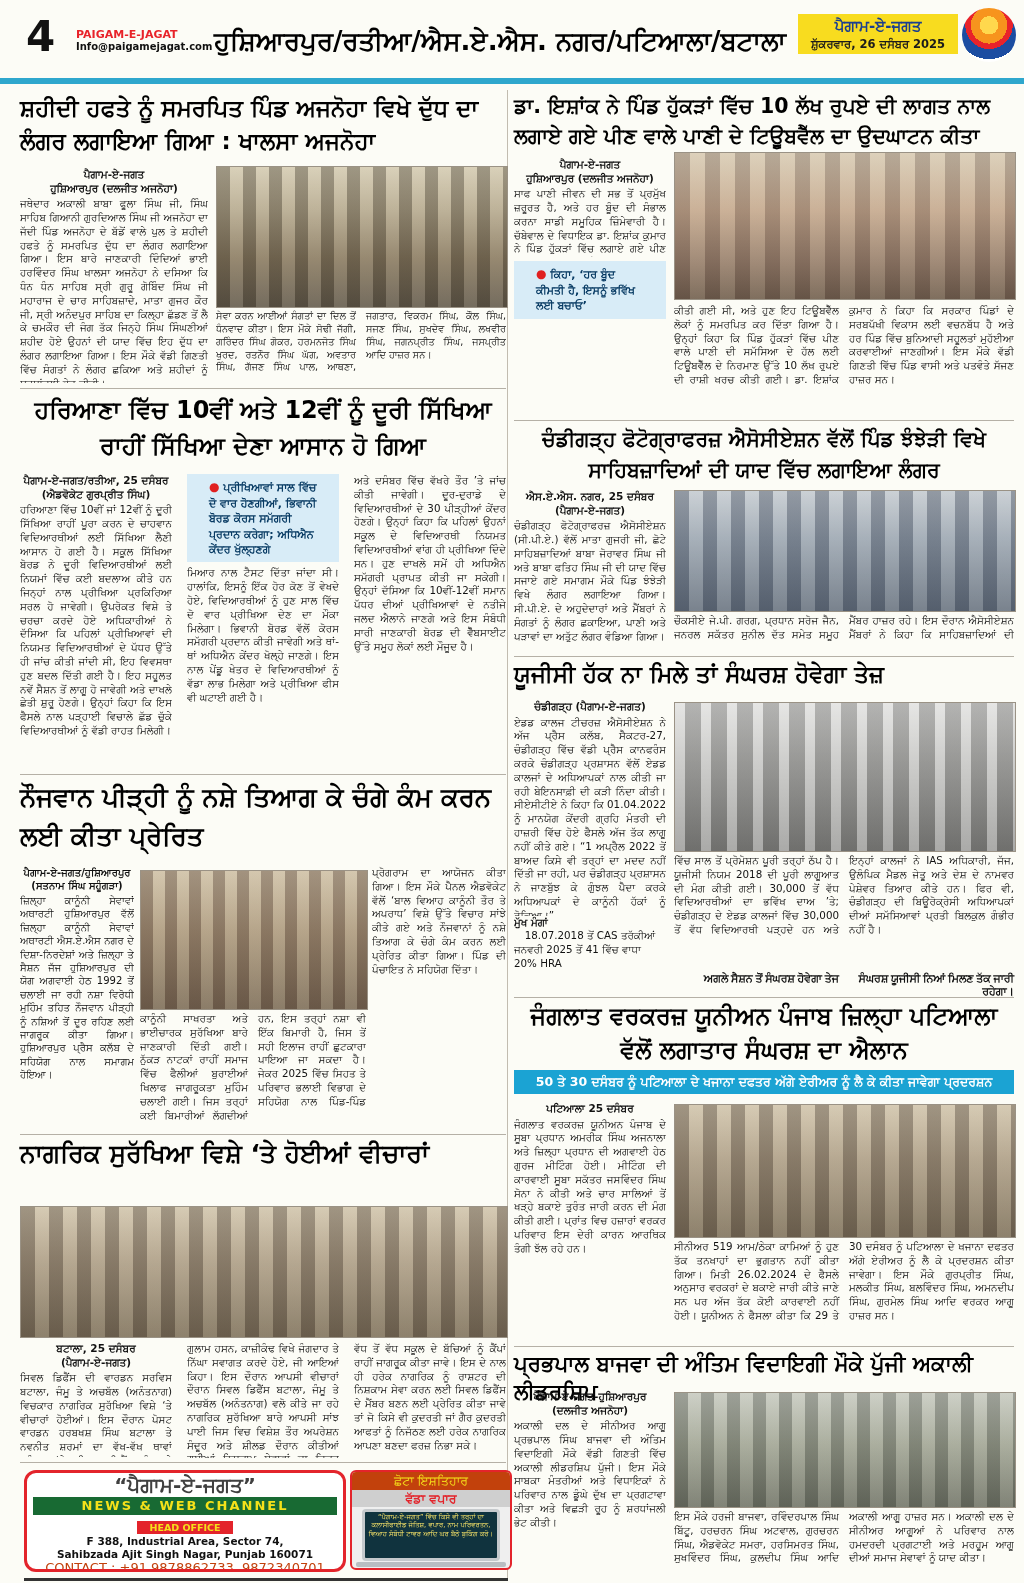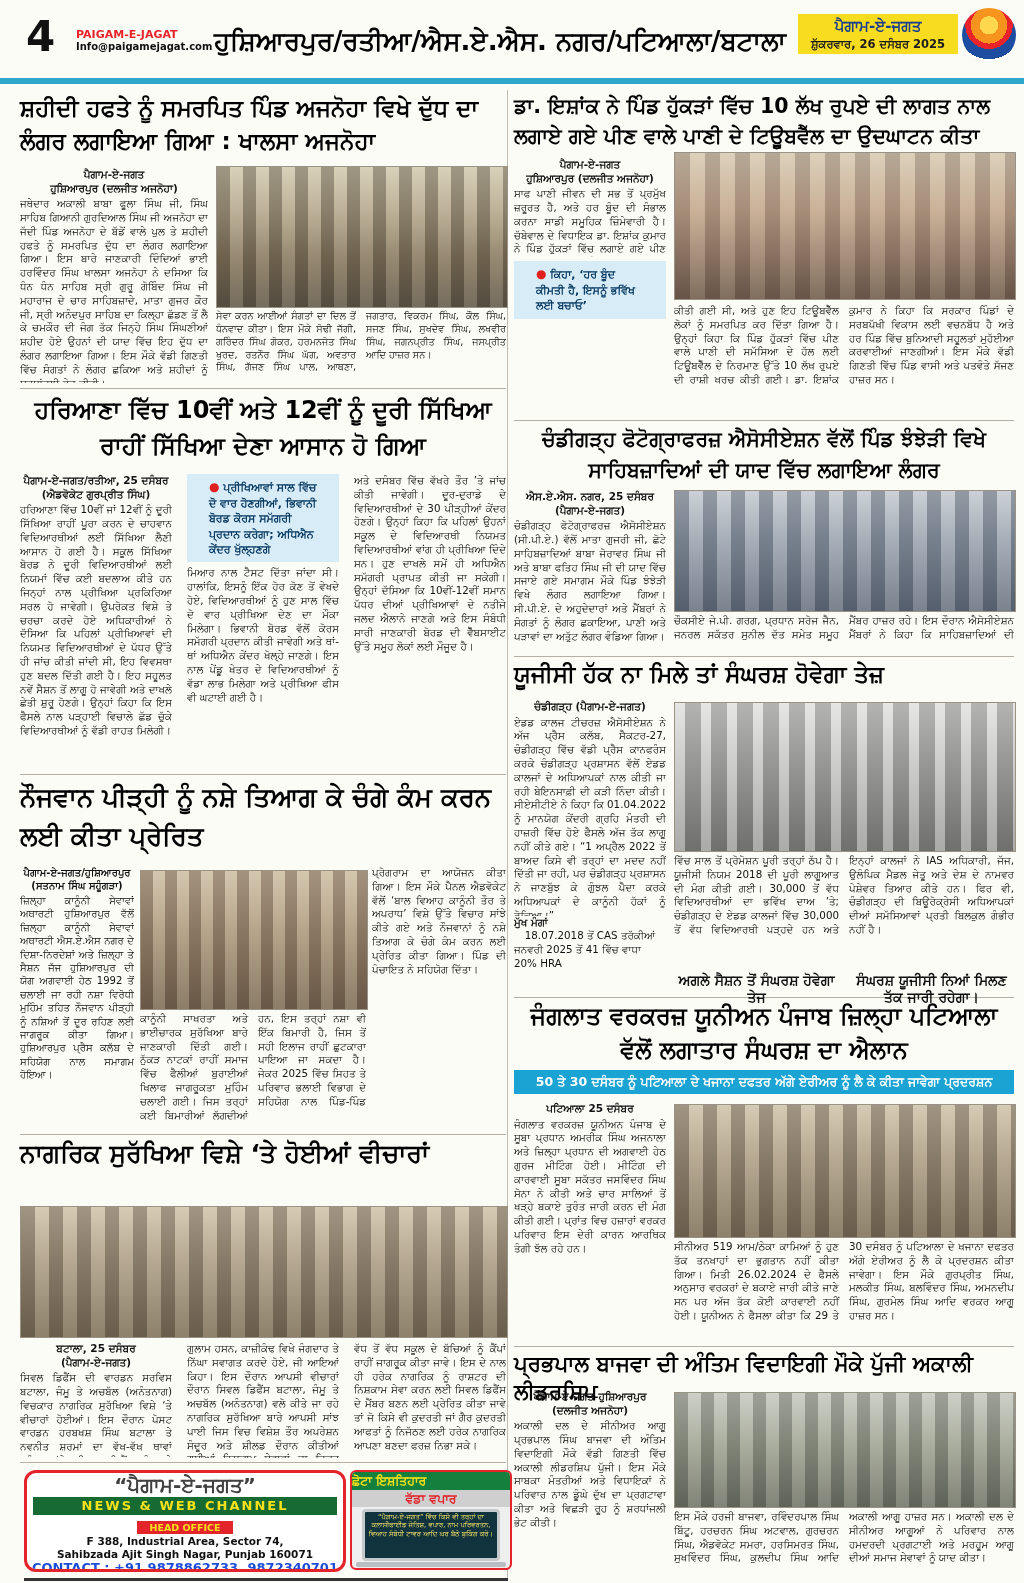--- a/index.html
+++ b/index.html
@@ -17,21 +17,21 @@
   .ph3{background:repeating-linear-gradient(90deg,rgba(25,35,55,.30) 0 14px,rgba(255,255,255,.08) 14px 28px),linear-gradient(180deg,#c7cdd2 0%,#9fa9b3 40%,#6e7884 100%);}
   .ph4{background:repeating-linear-gradient(90deg,rgba(255,255,255,.35) 0 10px,rgba(70,70,70,.25) 10px 26px),linear-gradient(180deg,#d8d8d6 0%,#b3b3b0 40%,#7d7d7a 100%);}
   .ph5{background:repeating-linear-gradient(90deg,rgba(60,35,25,.30) 0 12px,rgba(250,230,200,.12) 12px 24px),linear-gradient(180deg,#cfc3ab 0%,#ab9a80 45%,#7c6e5b 100%);}
   .ph6{background:repeating-linear-gradient(90deg,rgba(40,45,40,.28) 0 13px,rgba(240,240,235,.10) 13px 26px),linear-gradient(180deg,#c9ccc2 0%,#a3a796 45%,#74776a 100%);}
   .ph7{background:repeating-linear-gradient(90deg,rgba(45,35,30,.30) 0 14px,rgba(255,250,240,.09) 14px 28px),linear-gradient(180deg,#d2c6ae 0%,#b0a189 40%,#82755f 100%);}
   .cyanbar{background:#1ba3d3;color:#fff;font-weight:700;text-align:center;}
   .bluebox{background:#d8ecf7;color:#073a63;font-weight:700;padding:5px 22px;font-size:11px;line-height:1.4;}
   .reddot{color:#e02020;font-size:12px;}
   .vr{background:#c2bcb0;}
   .hr{background:#b5b0a6;height:1px;}
-  .boldline{font-weight:700;text-align:center;font-size:14px;}
+  .boldline{font-weight:700;text-align:right;font-size:11px;font-family:Liberation Serif, serif;}
 </style>
 </head>
 <body>
 
 <div class="page">
 
   <div class="abs" style="left:26px;top:16px;font-size:42px;font-weight:800;line-height:1">4</div>
   <div class="abs" style="left:76px;top:28px;width:140px">
     <div style="color:#e8232a;font-weight:800;font-size:11px">PAIGAM-E-JAGAT</div>
     <div style="font-size:10px;font-weight:600">Info@paigamejagat.com</div>
@@ -165,24 +165,24 @@
     <div class="abs bd c2" style="left:160px;top:160px;width:340px;height:66px">ਇਸ ਮੌਕੇ ਹਰਜੀ ਬਾਜਵਾ, ਰਵਿੰਦਰਪਾਲ ਸਿੰਘ ਬਿੱਟੂ, ਹਰਚਰਨ ਸਿੰਘ ਅਟਵਾਲ, ਗੁਰਚਰਨ ਸਿੰਘ, ਐਡਵੋਕੇਟ ਸਮਰਾ, ਹਰਸਿਮਰਤ ਸਿੰਘ, ਸੁਖਵਿੰਦਰ ਸਿੰਘ, ਕੁਲਦੀਪ ਸਿੰਘ ਆਦਿ ਅਕਾਲੀ ਆਗੂ ਹਾਜ਼ਰ ਸਨ। ਅਕਾਲੀ ਦਲ ਦੇ ਸੀਨੀਅਰ ਆਗੂਆਂ ਨੇ ਪਰਿਵਾਰ ਨਾਲ ਹਮਦਰਦੀ ਪ੍ਰਗਟਾਈ ਅਤੇ ਮਰਹੂਮ ਆਗੂ ਦੀਆਂ ਸਮਾਜ ਸੇਵਾਵਾਂ ਨੂੰ ਯਾਦ ਕੀਤਾ।</div>
   </div>
 
   <div class="abs" style="left:24px;top:1466px;width:484px;height:110px">
     <div class="abs" style="left:0;top:4px;width:316px;height:96px;border:3px solid #e3242b;border-radius:12px;background:#fff;text-align:center;overflow:hidden">
       <div style="color:#404040;font-weight:800;font-size:20px;line-height:1.1;margin-top:1px">“ਪੈਗਾਮ-ਏ-ਜਗਤ”</div>
       <div style="background:#186a33;color:#f5e11a;font-weight:800;font-size:13px;letter-spacing:2px;line-height:18px;margin:1px 6px">NEWS &amp; WEB CHANNEL</div>
       <div style="display:inline-block;background:#e3242b;color:#f5e11a;font-weight:800;font-size:9.5px;padding:0 12px;line-height:13px">HEAD OFFICE</div>
       <div style="font-weight:800;font-size:10.5px;line-height:1.2">F 388, Industrial Area, Sector 74,</div>
       <div style="font-weight:800;font-size:10.5px;line-height:1.2">Sahibzada Ajit Singh Nagar, Punjab 160071</div>
-      <div style="color:#1d4ed8;font-weight:700;font-size:13px;line-height:1.2">CONTACT : +91 9878862733, 9872340701</div>
+      <div style="color:#c2410c;font-weight:400;font-size:13px;line-height:1.2">CONTACT : +91 9878862733, 9872340701</div>
     </div>
     <div class="abs" style="left:326px;top:4px;width:158px;height:96px;border:2px solid #e3242b;border-radius:6px;background:#efefef;overflow:hidden">
-      <div style="background:#15803d;color:#f5e11a;font-weight:700;font-size:12.5px;line-height:18px">ਛੋਟਾ ਇਸ਼ਤਿਹਾਰ</div>
+      <div style="background:#c2410c;color:#f5e11a;font-weight:400;font-size:12.5px;text-align:center;line-height:18px">ਛੋਟਾ ਇਸ਼ਤਿਹਾਰ</div>
       <div style="background:#cfcfcf;color:#e3242b;font-weight:800;font-size:12.5px;text-align:center;line-height:17px">ਵੱਡਾ ਵਪਾਰ</div>
       <div style="margin:2px 10px 0;background:#10333e;border:3px solid #c5c9cc;border-radius:4px;height:44px;color:#ffe96a;font-size:6.8px;line-height:1.25;text-align:center;padding:1px 3px;overflow:hidden">“ਪੈਗਾਮ-ਏ-ਜਗਤ” ਵਿੱਚ ਕਿਸੇ ਵੀ ਤਰ੍ਹਾਂ ਦਾ ਕਲਾਸੀਫਾਈਡ ਜੋਤਿਸ਼, ਵਪਾਰ, ਨਾਮ ਪਰਿਵਰਤਨ, ਵਿਆਹ ਸੰਬੰਧੀ ਟਾਵਰ ਆਦਿ ਘਰ ਬੈਠੇ ਬੁਕਿੰਗ ਕਰੋ।</div>
       <div style="margin:1px 4px 0;height:5px;background:#b9bec2;border-radius:2px"></div>
     </div>
   </div>
   <div class="abs" style="left:24px;top:1578px;width:484px;height:3px;background:#333"></div>
 
 </div>
 
 </body></html>

